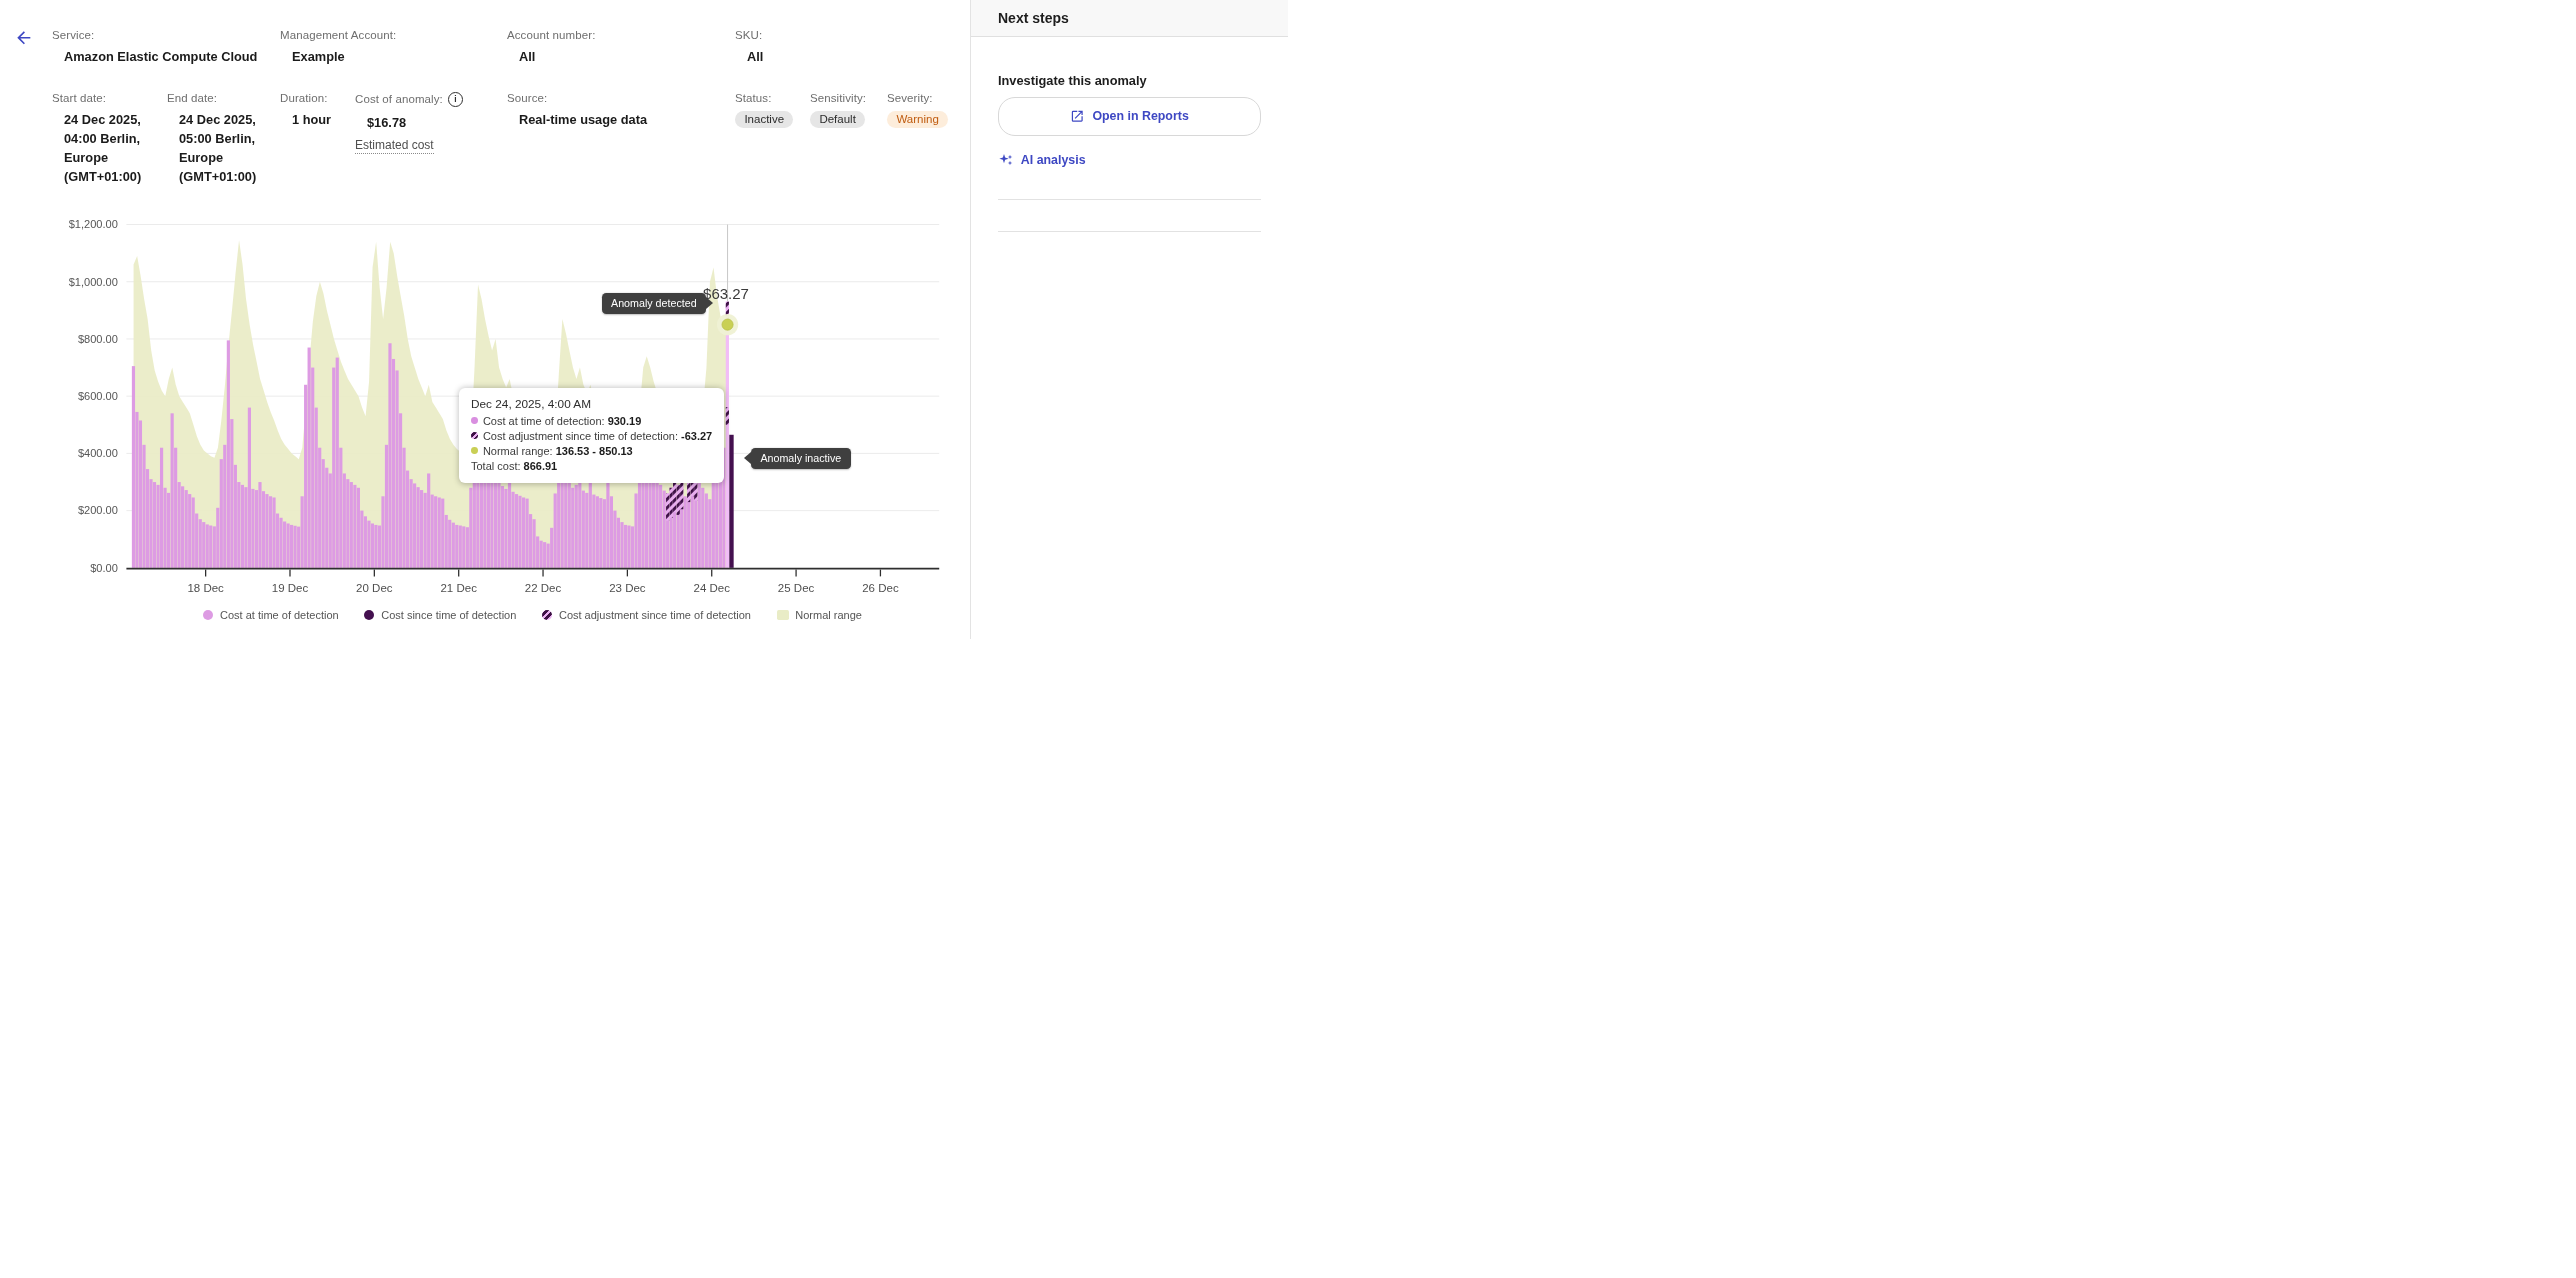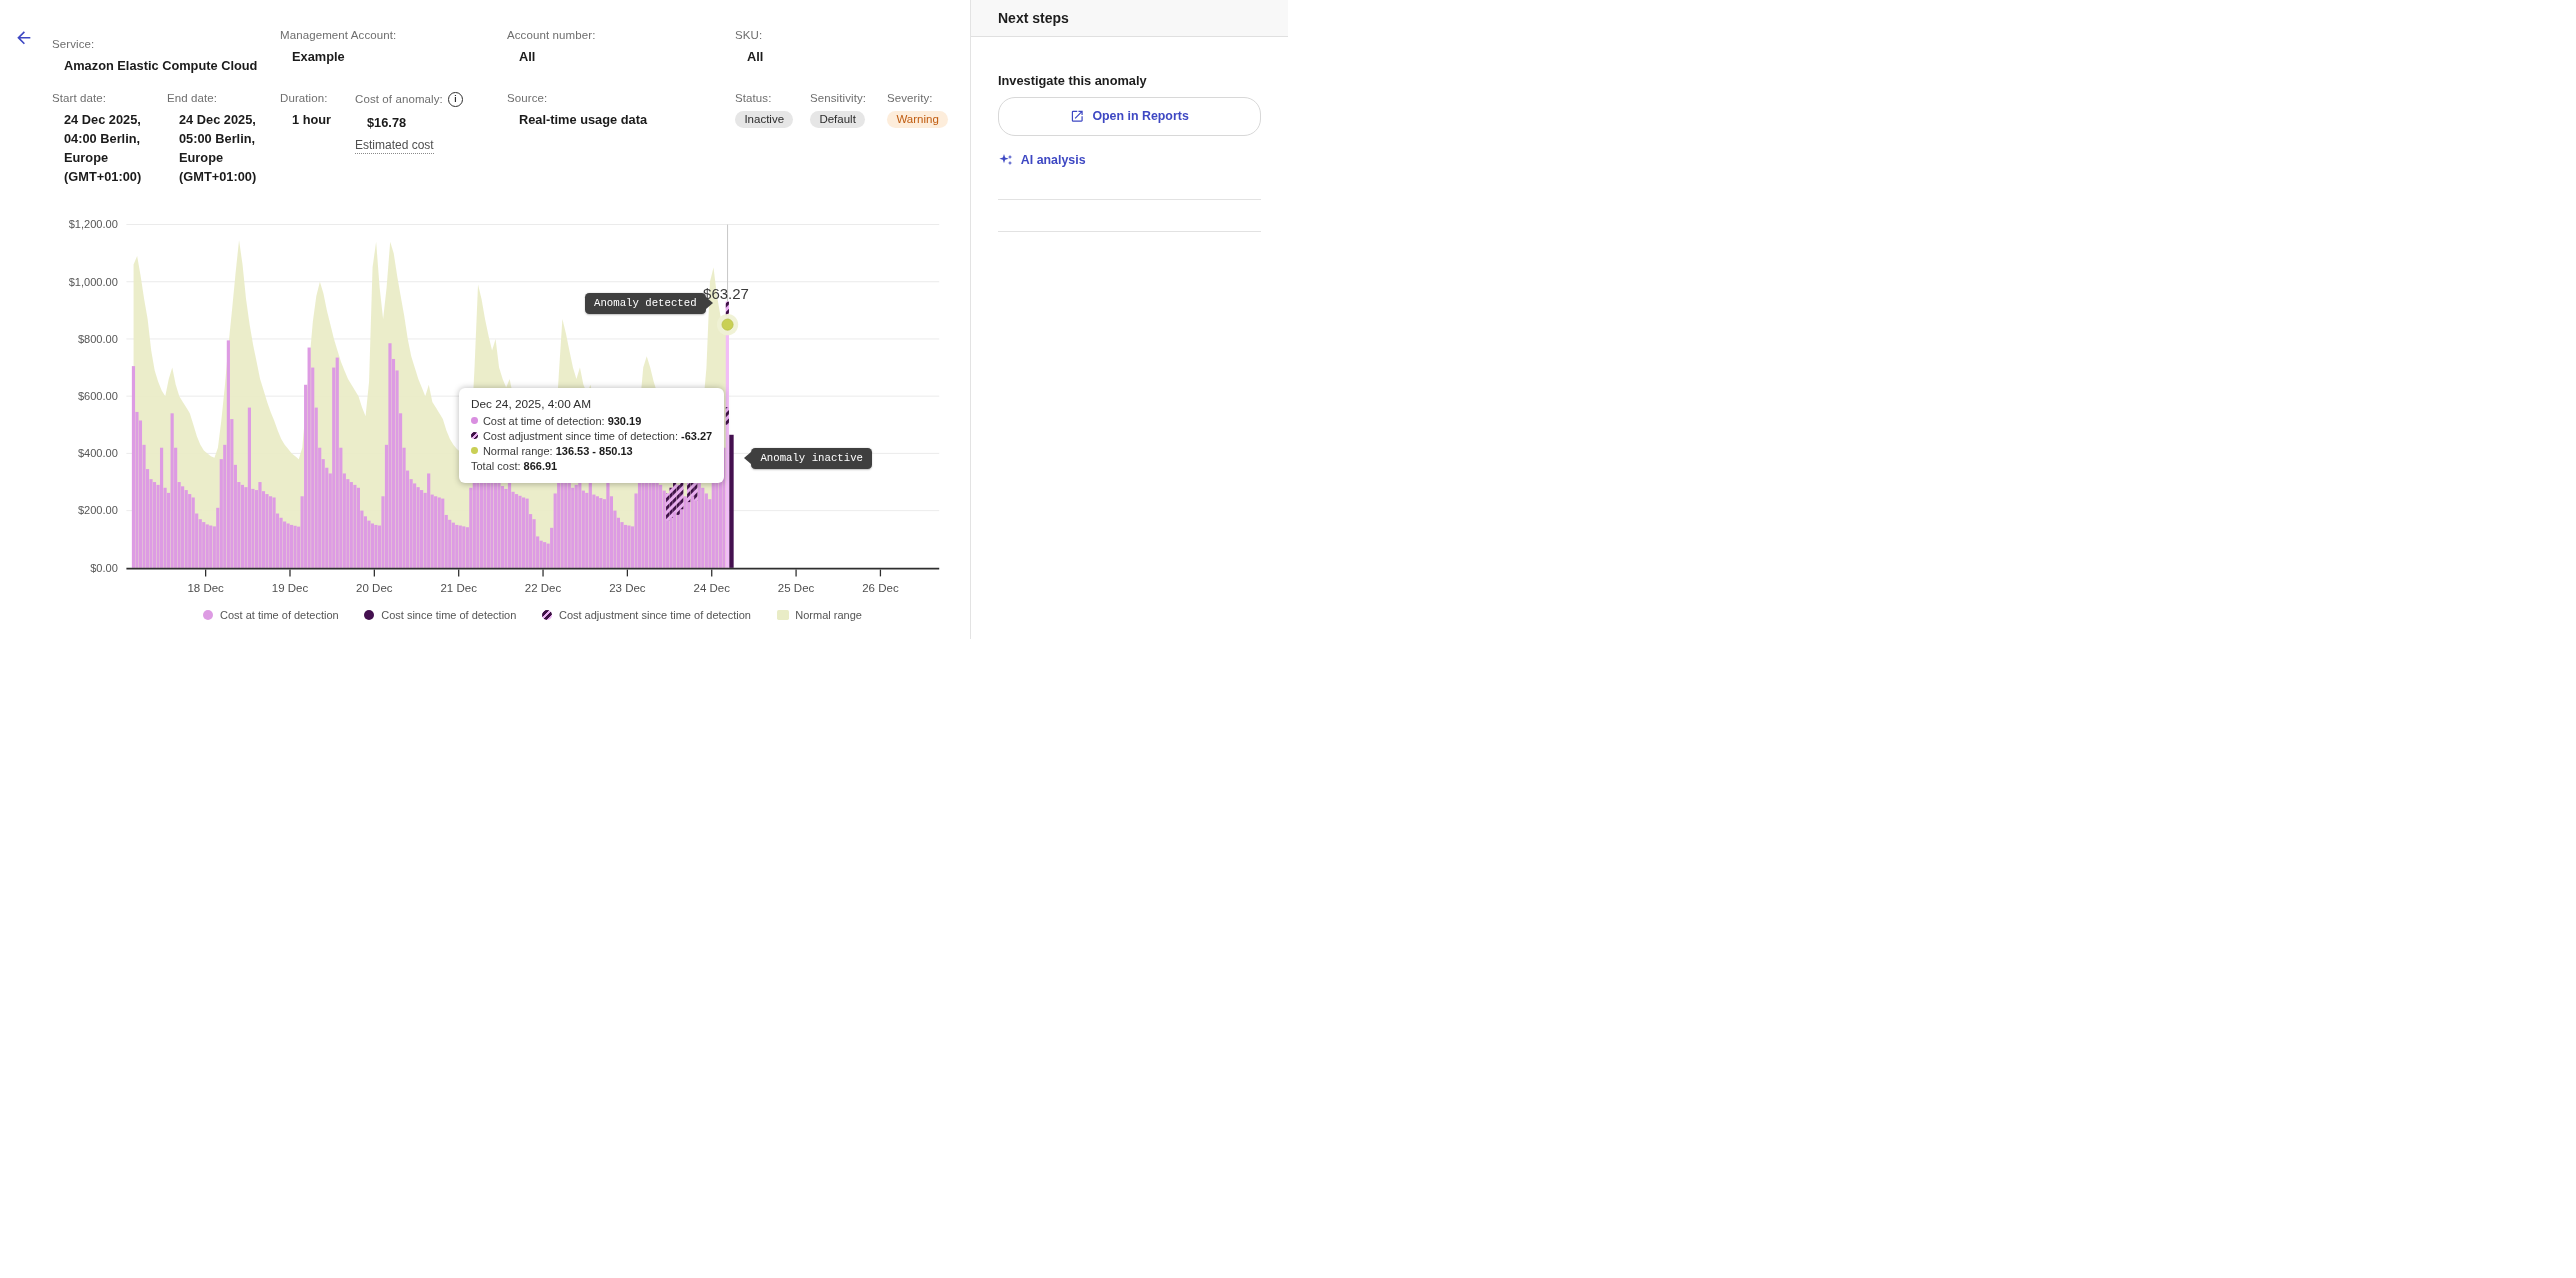--- a/index.html
+++ b/index.html
@@ -9,21 +9,21 @@
   .meta-col{position:absolute;}
   .meta-label{font-size:11.5px;color:#6e6e6e;letter-spacing:0.1px;display:flex;align-items:center;gap:5.1px;}
   .meta-value{margin-top:6px;font-size:12.8px;font-weight:bold;color:#1b1b1b;line-height:19px;margin-left:12px;}
   .meta-sub{margin-top:6px;font-size:12px;color:#4f4f4f;display:inline-block;border-bottom:1.3px dotted #8a8a8a;padding-bottom:1.7px;cursor:pointer;}
   .info-icon{width:12.8px;height:12.8px;border:1.4px solid #2f2f2f;border-radius:50%;display:inline-flex;align-items:center;justify-content:center;font-size:8.5px;font-weight:bold;color:#2f2f2f;cursor:pointer;flex:0 0 auto;}
   .pill{display:inline-block;margin-top:6.8px;padding:2.6px 9.4px;border-radius:10.2px;background:#e6e6e6;color:#2c2c2c;font-size:11.5px;}
   .pill.warning{background:#fdeddb;color:#c05c10;}
   
   #plot{position:absolute;left:0;top:0;pointer-events:none;}
   .peak-label{position:absolute;transform:translateX(-50%);font-size:15px;color:#3a3a3a;}
-  .badge{position:absolute;background:#3f3f3f;color:#fff;font-size:10.7px;padding:4.3px 9.4px;border-radius:4.3px;white-space:nowrap;box-shadow:0 0.9px 1.7px rgba(0,0,0,.25);font-family:Liberation Mono, monospace;}
+  .badge{position:absolute;background:#3f3f3f;color:#fff;font-size:10.7px;padding:4.3px 9.4px;border-radius:4.3px;white-space:nowrap;box-shadow:0 0.9px 1.7px rgba(0,0,0,.25);}
   .badge.tip-right:after{content:"";position:absolute;right:-6.8px;top:50%;margin-top:-6px;border:6px solid transparent;border-left:7.7px solid #3f3f3f;border-right:0;}
   .badge.tip-left:after{content:"";position:absolute;left:-6.8px;top:50%;margin-top:-6px;border:6px solid transparent;border-right:7.7px solid #3f3f3f;border-left:0;}
   .tooltip{position:absolute;background:#fff;border-radius:6px;box-shadow:0 0.9px 6.8px rgba(0,0,0,.28);padding:7.7px 12px 8.5px;font-size:11px;color:#3c3c3c;line-height:1.38;white-space:nowrap;}
   .tooltip .tt-title{font-size:11.8px;color:#2e2e2e;margin-bottom:1.7px;}
   .tooltip b{color:#1c1c1c;}
   .bullet{display:inline-block;width:6.8px;height:6.8px;border-radius:50%;margin-right:5.1px;vertical-align:0.9px;}
   .bullet.pink{background:#d98fe0;}
   .bullet.striped{background:repeating-linear-gradient(135deg,#e9aef0 0 2.1px,#3d1045 2.1px 4.3px);}
   .bullet.yellow{background:#c9cf55;}
   .legend{position:absolute;left:126px;top:609px;width:813px;display:flex;justify-content:center;gap:25.6px;}
@@ -55,21 +55,21 @@
 <body>
 
 <div id="app">
 
   <div class="back-btn">
     <svg width="19.6" height="19.6" viewBox="0 0 24 24" fill="#3e48c3">
         <path d="M20 11H7.83l5.59-5.59L12 4l-8 8 8 8 1.41-1.41L7.83 13H20v-2z"></path>
       </svg>
   </div>
 
-  <div class="meta-col" style="left:52px;top:38px;text-align:center;">
+  <div class="meta-col" style="left:52px;top:29px;text-align:center;">
     <div class="meta-label">Service:</div>
     <div class="meta-value">Amazon Elastic Compute Cloud</div>
   </div>
   <div class="meta-col" style="left:280px;top:29px;">
     <div class="meta-label">Management Account:</div>
     <div class="meta-value">Example</div>
   </div>
   <div class="meta-col" style="left:507px;top:29px;">
     <div class="meta-label">Account number:</div>
     <div class="meta-value">All</div>

